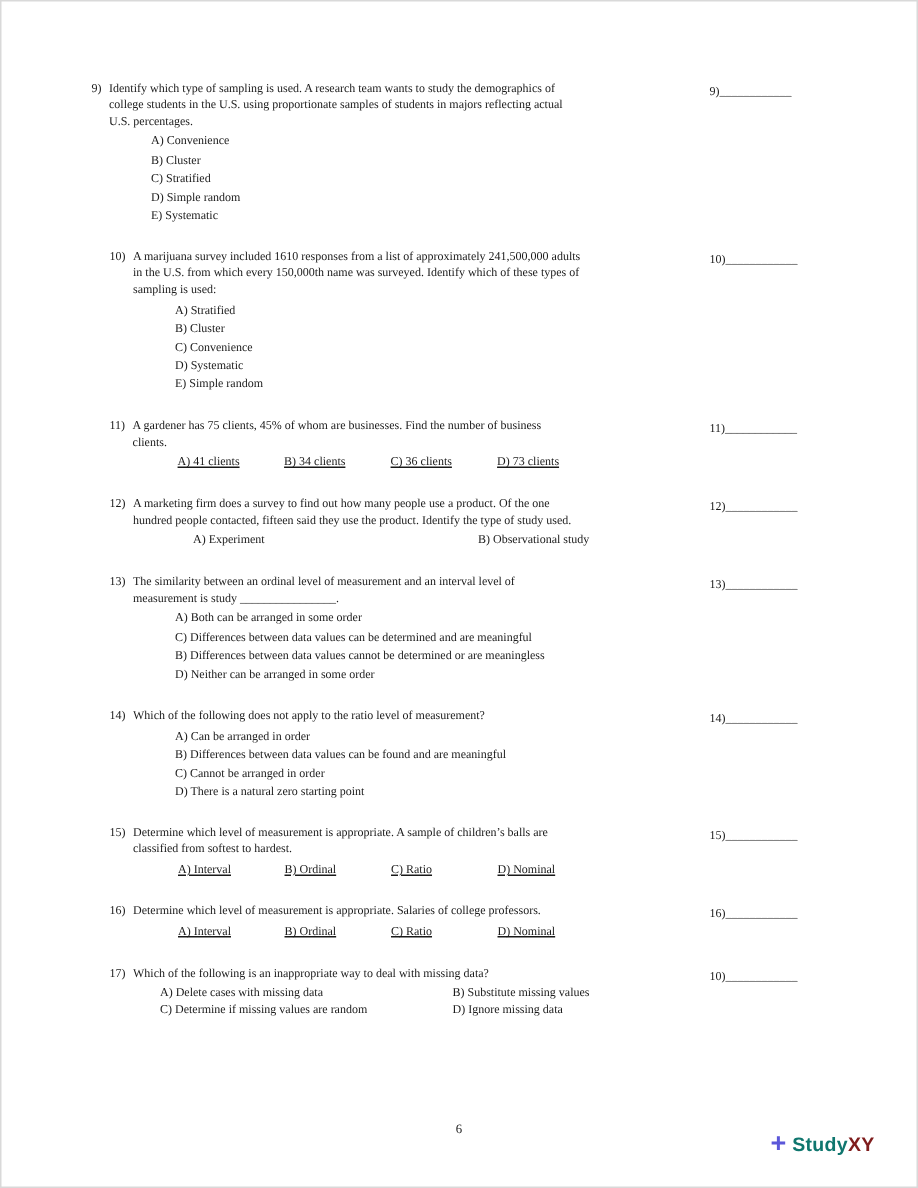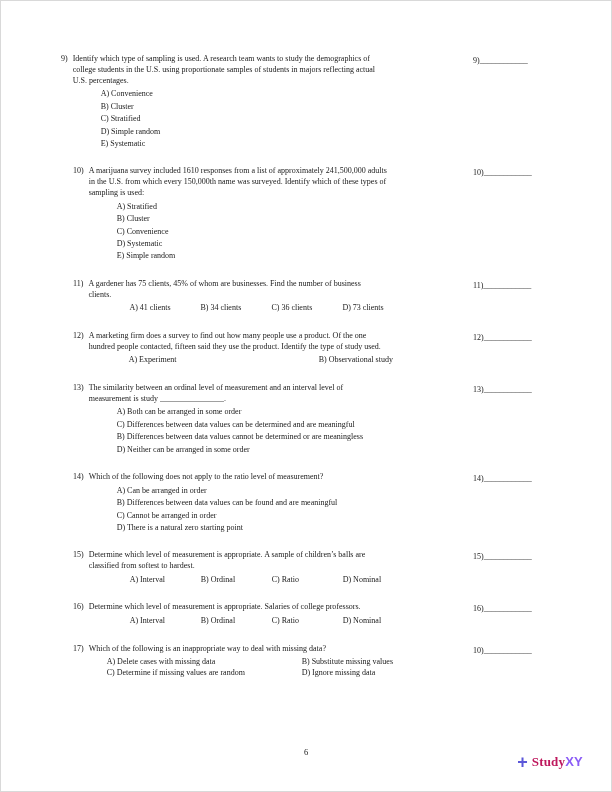--- a/index.html
+++ b/index.html
@@ -25,21 +25,21 @@
     margin:0 0 16px 72px;
     line-height:10.8px;
   }
   .question:first-child { margin-left:60px; }
   .q-num { flex:0 0 auto; margin-right:5px; white-space:nowrap; }
   .q-main { flex:0 1 auto; }
   .q-text { white-space:pre-line; }
   .choices { margin-top:2px; }
   .choices.stacked { margin-left:28px; }
   .choices.stacked .choice { display:block; line-height:12.4px; }
-  .choices.inline4 { margin-left:41px; display:flex; line-height:12.4px; }
+  .choices.inline4 { margin-left:30px; display:flex; line-height:12.4px;text-decoration:underline; }
   .choices.inline4 .choice { flex:0 0 71px; white-space:nowrap; }
   .choices.inline2 { margin-left:40px; display:flex; line-height:12.4px;gap:28px; }
   .choices.inline2 .choice { white-space:nowrap; }
   .choices.inline2 .choice:first-child { flex:0 0 162px; }
   .choices.grid2 {
     margin-left:18px;
     display:grid;
     grid-template-columns:195px auto;
     line-height:11px;
   }
@@ -206,17 +206,17 @@
     </div>
     <span class="q-answer">10)____________</span>
   </div>
 </div>
 
   <div class="footer-page">6</div>
 
   <div class="logo">
     <span class="logo-plus" style="color: rgb(91, 87, 217);">+</span>
     <span class="logo-name">
-        <span class="logo-text" style="color: #be185d; font-family: Liberation Serif, serif;">Study</span>
-        <span class="logo-text" style="color: #8b5cf6;">XY</span>
+        <span class="logo-text" style="color: #0f766e;">Study</span>
+        <span class="logo-text" style="color: #7f1d1d;">XY</span>
       </span>
   </div>
 </div>
 
 </body></html>

